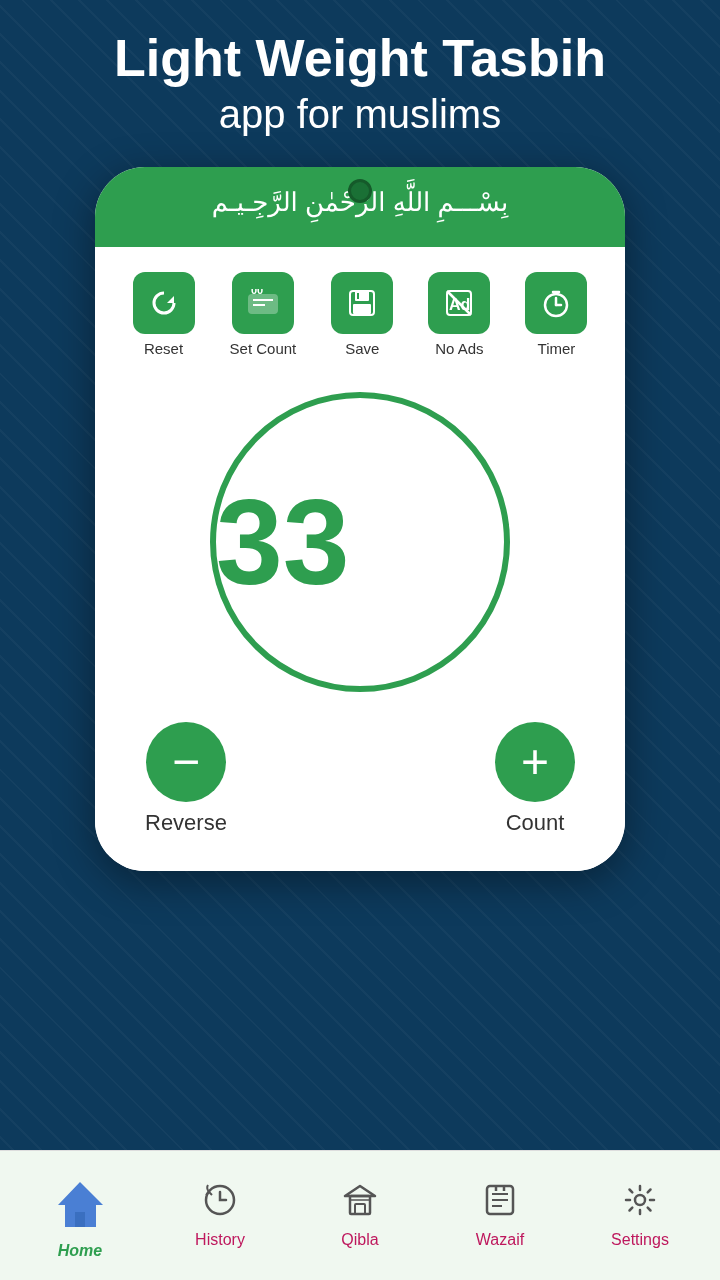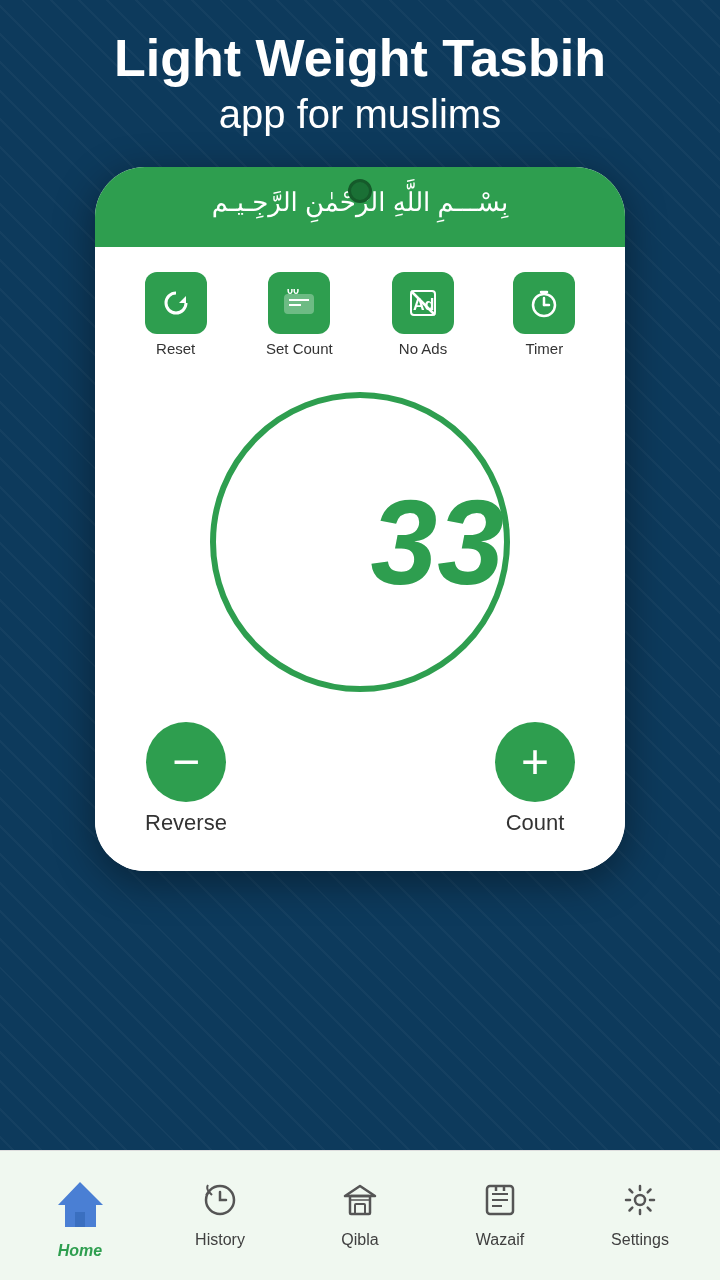--- a/index.html
+++ b/index.html
@@ -130,23 +130,22 @@
       align-items: center;
       padding: 30px 0 20px;
     }
     .counter-circle {
       width: 300px;
       height: 300px;
       border-radius: 50%;
       border: 6px solid #2e9e4f;
       display: flex;
       align-items: center;
-      justify-content: flex-end;
+      justify-content: flex-start;
       background: white;
-      font-style: italic;
     }
     .counter-number {
       font-size: 120px;
       font-weight: 700;
       color: #2e9e4f;
       line-height: 1;
     }
 
     
     .count-controls {
@@ -202,21 +201,21 @@
       gap: 5px;
       cursor: pointer;
       padding: 8px 0;
     }
     .nav-item .nav-icon {
       font-size: 32px;
       color: #555;
     }
     .nav-item .nav-label {
       font-size: 16px;
-      color: #404040;
+      color: #be185d;
     }
     .nav-item.active .nav-label {
       color: #2e9e4f;
     }
 
     
     .home-icon-wrap {
       width: 70px;
       height: 65px;
       display: flex;
@@ -257,20 +256,31 @@
           <svg width="32" height="28" viewBox="0 0 32 28" fill="none">
             <rect x="2" y="6" width="28" height="18" rx="3" fill="white" opacity="0.3" stroke="white" stroke-width="2"></rect>
             <line x1="6" y1="11" x2="26" y2="11" stroke="white" stroke-width="2"></line>
             <line x1="6" y1="16" x2="18" y2="16" stroke="white" stroke-width="2"></line>
             <text x="4" y="5" fill="white" font-size="11" font-weight="bold">00</text>
           </svg>
         </div>
         <span class="btn-label">Set Count</span>
       </div>
 
+      <div class="action-btn">
+        <div class="icon-box">
+          <svg width="30" height="30" viewBox="0 0 30 30" fill="white">
+            <rect x="3" y="3" width="24" height="24" rx="3" fill="none" stroke="white" stroke-width="2"></rect>
+            <rect x="8" y="3" width="14" height="10" rx="1" fill="white"></rect>
+            <rect x="6" y="16" width="18" height="10" rx="1" fill="white"></rect>
+            <rect x="10" y="5" width="2" height="6" fill="#2e9e4f"></rect>
+          </svg>
+        </div>
+        <span class="btn-label">Save</span>
+      </div>
 
       <div class="action-btn">
         <div class="icon-box">
           <svg width="30" height="30" viewBox="0 0 30 30" fill="none">
             <rect x="3" y="3" width="24" height="24" rx="3" fill="none" stroke="white" stroke-width="2"></rect>
             <text x="5" y="22" fill="white" font-size="16" font-weight="bold">Ad</text>
             <line x1="3" y1="3" x2="27" y2="27" stroke="white" stroke-width="2.5"></line>
           </svg>
         </div>
         <span class="btn-label">No Ads</span>

